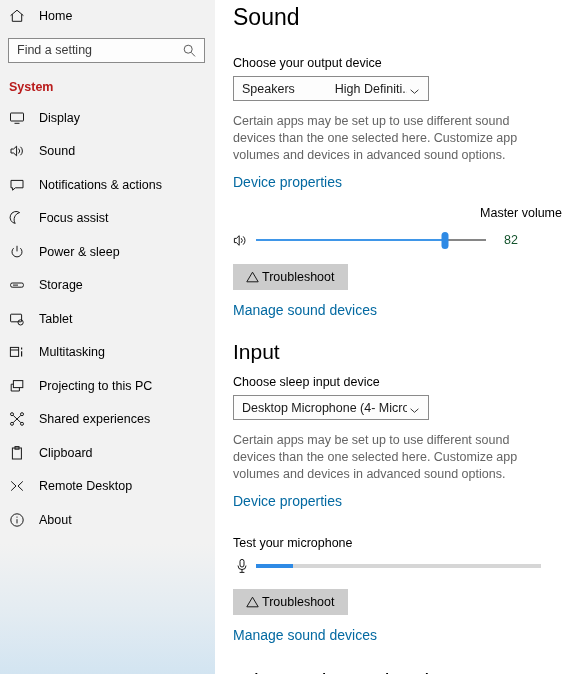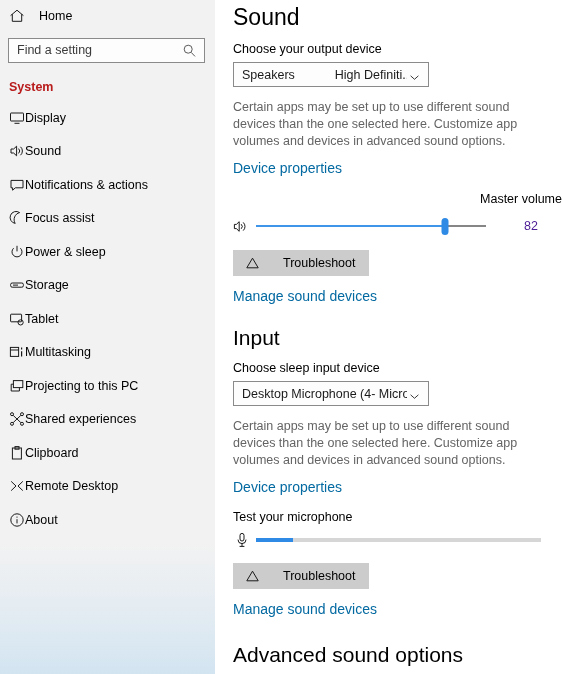--- a/index.html
+++ b/index.html
@@ -96,20 +96,21 @@
     color: #b91c1c;
   }
   .nav {
     margin-top: 7px;
   }
   .nav-item {
     display: flex;
     align-items: center;
     height: 33.5px;
     padding-left: 9px;
+    gap: 14px;
     cursor: default;
     position: relative;
   }
   .nav-icon {
     width: 16px;
     height: 16px;
     flex: 0 0 16px;
     display: block;
   }
   .nav-label {
@@ -235,40 +236,40 @@
     position: absolute;
     top: 2px;
     width: 7px;
     height: 17px;
     border-radius: 4px;
     background: #2e8ae5;
     transform: translateX(-3.5px);
   }
   .slider-value {
     font-size: 12.5px;
-    color: #4c1d95;
-    margin-left: 38px;
+    color: #14532d;
+    margin-left: 18px;
   }
   .meter {
     position: relative;
     width: 285px;
     height: 4px;
     flex: 0 0 285px;
     background: #d6d6d6;
   }
   .meter-fill {
     position: absolute;
     left: 0; top: 0; bottom: 0;
     background: #2e8ae5;
   }
 
   .btn {
     display: inline-flex;
     align-items: center;
-    gap: 24px;
+    gap: 3px;
     height: 26px;
     padding: 0 12px;
     background: #cccccc;
     border: 1px solid #cccccc;
     font-family: "Liberation Sans", sans-serif;
     font-size: 12.5px;
     color: #000;
     cursor: default;
     box-sizing: border-box;
   }
@@ -444,21 +445,21 @@
     </div>
 
     <div class="sidebar-acrylic"></div>
   </div>
 
   <div class="main">
 
     <h1 class="page-title">Sound</h1>
 
     
-    <div style="margin-top:9px;" class="field-label">Choose your output device</div>
+    <div style="margin-top:23px;" class="field-label">Choose your output device</div>
 
     <div class="combo" style="margin-top:5px;">
       <span class="combo-text"><span class="dev-part1">Speakers</span><span class="dev-gap"></span><span>High Definiti...</span></span>
       <span class="chevron">
         <svg viewBox="0 0 11 11" width="11" height="11">
           <path d="M1.6 3.8 L5.5 7.3 L9.4 3.8" fill="none" stroke="#3a3a3a" stroke-width="1"></path>
         </svg>
       </span>
     </div>
 
@@ -508,21 +509,21 @@
         <svg viewBox="0 0 11 11" width="11" height="11">
           <path d="M1.6 3.8 L5.5 7.3 L9.4 3.8" fill="none" stroke="#3a3a3a" stroke-width="1"></path>
         </svg>
       </span>
     </div>
 
     <div class="desc" style="margin-top:12px;">Certain apps may be set up to use different sound devices than the one selected here. Customize app volumes and devices in advanced sound options.</div>
 
     <a class="link" style="margin-top:10px;">Device properties</a>
 
-    <div class="field-label" style="margin-top:13px;">Test your microphone</div>
+    <div class="field-label" style="margin-top:25px;">Test your microphone</div>
 
     <div class="slider-row" style="margin-top:4px;">
       <span class="mic-icon">
         <svg viewBox="0 0 12 16" width="12" height="16">
           <rect x="4" y="1.4" width="4" height="7.6" rx="2" fill="none" stroke="#1a1a1a" stroke-width="1"></rect>
           <path d="M2 7.6 A4 4 0 0 0 10 7.6" fill="none" stroke="#1a1a1a" stroke-width="1"></path>
           <line x1="6" y1="11.6" x2="6" y2="14.2" stroke="#1a1a1a" stroke-width="1"></line>
           <line x1="3.6" y1="14.4" x2="8.4" y2="14.4" stroke="#1a1a1a" stroke-width="1"></line>
         </svg>
       </span>

